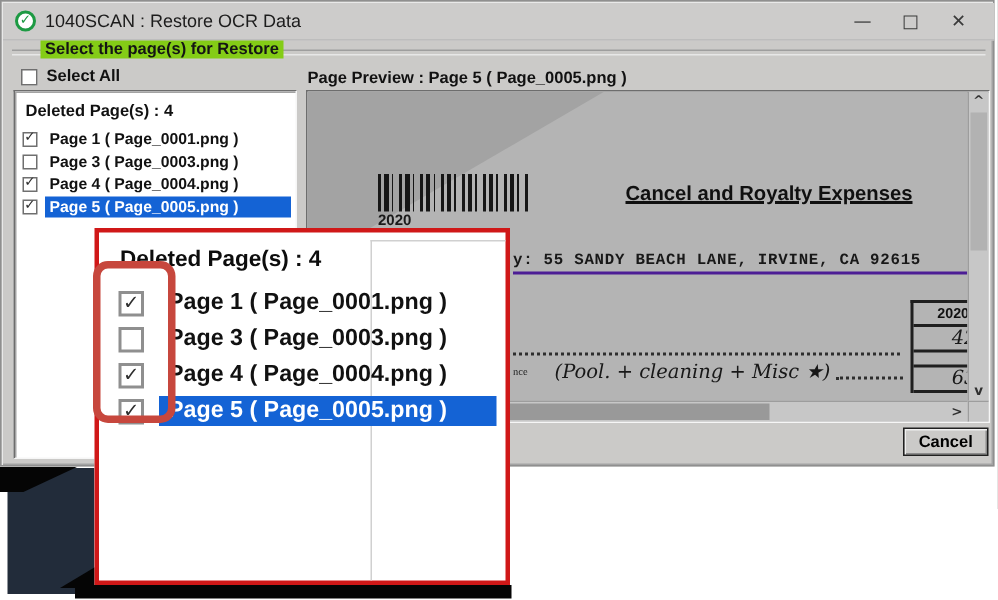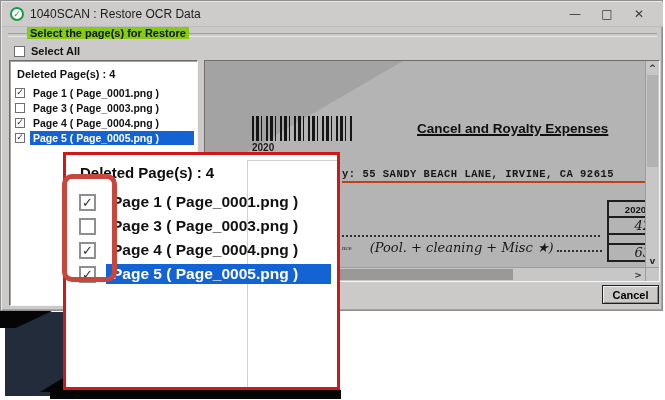--- a/index.html
+++ b/index.html
@@ -62,21 +62,21 @@
       display:grid;grid-template-columns:1fr 14px;grid-template-rows:1fr 14px}
   .doc{position:relative;background:#b4b4b4;overflow:hidden}
   .doc-wedge{position:absolute;left:0;top:0;width:100%;height:100%;background:#a3a3a3;
       clip-path:polygon(0 0,45% 0,0 56%)}
   .barcode{position:absolute;left:47px;top:55px;width:100px;height:25px;
       background:repeating-linear-gradient(90deg,#161616 0 2px,transparent 2px 4px,
         #161616 4px 7px,transparent 7px 9px,#161616 9px 10px,transparent 10px 14px)}
   .barcode-year{position:absolute;left:47px;top:81px;font-size:10px;font-weight:bold;color:#1a1a1a}
   .doc-title{position:absolute;left:212px;top:60px;font-size:13.5px;font-weight:bold;
       color:#101010;text-decoration:underline;text-decoration-thickness:2px;white-space:nowrap}
-  .doc-address{position:absolute;left:137px;top:107px;right:0;border-bottom:2px solid #c2410c;
+  .doc-address{position:absolute;left:137px;top:107px;right:0;border-bottom:2px solid #4c1d95;
       font-family:"Liberation Mono",monospace;font-weight:bold;font-size:10.5px;
       letter-spacing:.5px;white-space:nowrap;color:#181818;padding-bottom:1px}
   .hand{font-family:"DejaVu Serif",serif;font-style:italic;font-size:13px;color:#181818;white-space:nowrap}
   .hand-row{position:absolute;display:flex;align-items:flex-end}
   .hand-row1{left:137px;top:148px;width:263px}
   .hand-row2{left:137px;top:179px;width:263px}
   .tiny-frag{font-size:7px;font-family:"Liberation Serif",serif;align-self:center;margin-right:18px;color:#222}
   .dots{flex:1;border-bottom:2px dotted #2e2e2e;margin:0 3px 3px 3px;min-width:8px}
   .dots-row{position:absolute;left:137px;top:174px;width:258px;border-bottom:2px dotted #2e2e2e}
   .doc-table{position:absolute;left:402px;top:139px;width:42px;border-left:2px solid #1f1f1f;
@@ -140,20 +140,21 @@
   </div>
 
   <div class="abs group-line"></div>
   <div class="abs group-label">Select the page(s) for Restore</div>
 
   <div class="abs selectall-row">
     <span class="cbx cbx-sm"></span>
     <span class="selectall-label">Select All</span>
   </div>
 
+  <div class="abs preview-header">Page Preview :  Page 5 ( Page_0005.png )</div>
 
   <div class="abs listbox">
     <div class="list-header">Deleted Page(s) : 4</div>
     <div class="list-rows">
       <div class="list-row">
         <span class="cbx cbx-list">✓</span>
         <span class="lbl">Page 1 ( Page_0001.png )</span>
       </div>
       <div class="list-row">
         <span class="cbx cbx-list"></span>

